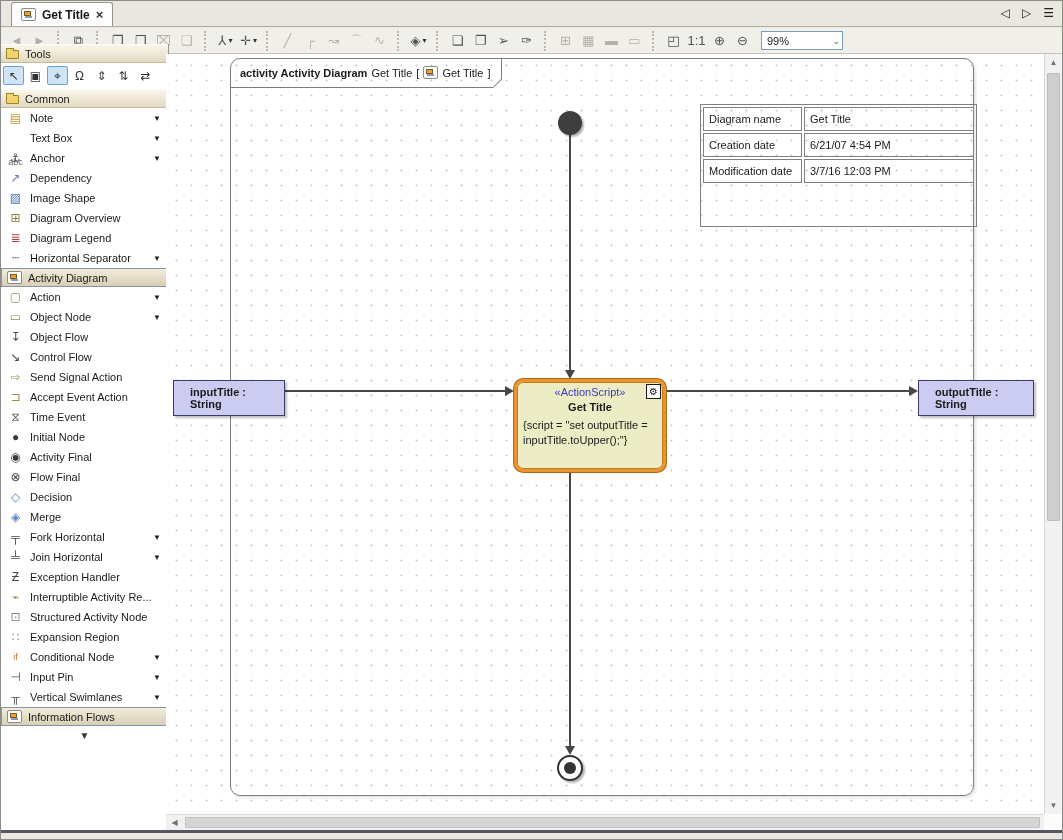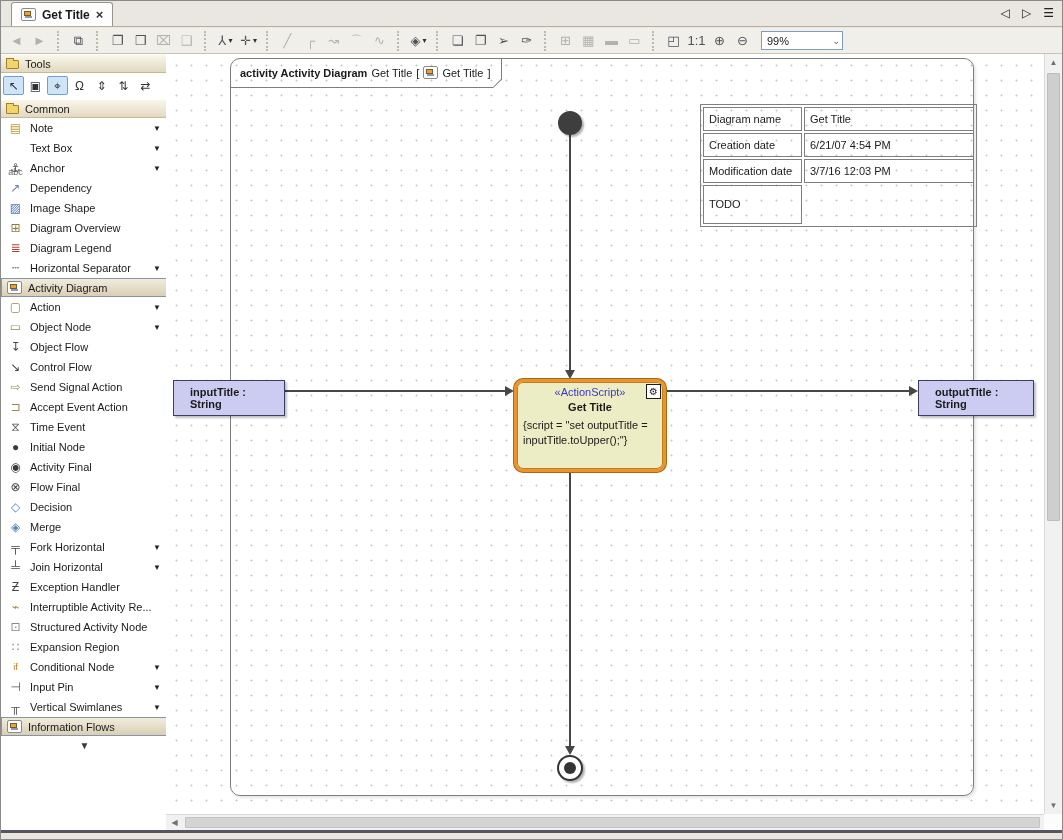--- a/index.html
+++ b/index.html
@@ -37,21 +37,21 @@
     justify-content:center; border-radius:3px; color:#4d5258; font-size:13px;
     padding:0 1px; }
   .tbtn.dis { color:#b3b1a8; }
   .tsep { width:4px; height:20px; border-left:2px dotted #bdb9ad; margin:0 5px; }
   .tdd { font-size:8px; color:#333; margin-left:2px; }
   .zoomcombo { margin-left:8px; width:82px; height:19px; background:#fff;
     border:1px solid #7f9db9; display:flex; align-items:center;
     justify-content:space-between; padding:0 2px 0 5px; font-size:11px; }
   .zoomcombo .dd { font-size:9px; color:#4a6a8a; }
   
-  .sidebar { position:absolute; left:0; top:53px; bottom:9px; width:168px;
+  .sidebar { position:absolute; left:0; top:43px; bottom:9px; width:168px;
     background:#fff; border-right:1px solid #97948a; overflow:hidden; }
   .shead { height:19px; background:linear-gradient(#faf6ea,#e2d9c1);
     border-top:1px solid #fffef8; border-bottom:1px solid #c3b995;
     display:flex; align-items:center; gap:6px; padding:0 5px; }
   .shead.active { border:1px solid #8793a8; background:linear-gradient(#f1ecdb,#d8cfb5); }
   .folder-icon { width:13px; height:9px; background:#f3d36e; border:1px solid #9d8327;
     border-radius:1px; position:relative; margin-top:2px; flex:0 0 auto; }
   .folder-icon::before { content:""; position:absolute; top:-3px; left:-1px;
     width:6px; height:2px; background:#f3d36e; border:1px solid #9d8327; border-bottom:none; }
   .toolsrow { display:flex; gap:1px; padding:3px 2px 4px 2px; }
@@ -429,21 +429,20 @@
       </div>
       <div class="it-row">
         <div class="it-cell it-label">Creation date</div>
         <div class="it-cell it-value">6/21/07 4:54 PM</div>
       </div>
       <div class="it-row">
         <div class="it-cell it-label">Modification date</div>
         <div class="it-cell it-value">3/7/16 12:03 PM</div>
       </div>
       <div class="it-row tall">
-        <div class="it-cell it-label">TODO</div>
       </div>
     </div>
 
   <div class="vline" style="left:403px; top:80px; height:237px;"></div>
   <div class="arr-down" style="left:399px; top:316px;"></div>
 
   <div class="vline" style="left:403px; top:418px; height:275px;"></div>
   <div class="arr-down" style="left:399px; top:692px;"></div>
 
   <div class="hline" style="left:119px; top:336px; width:222px;"></div>

